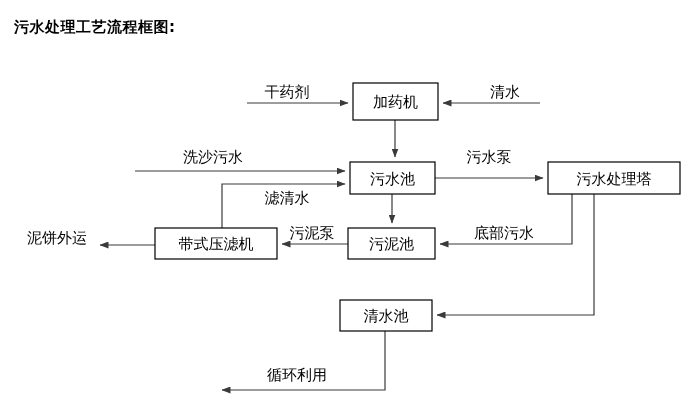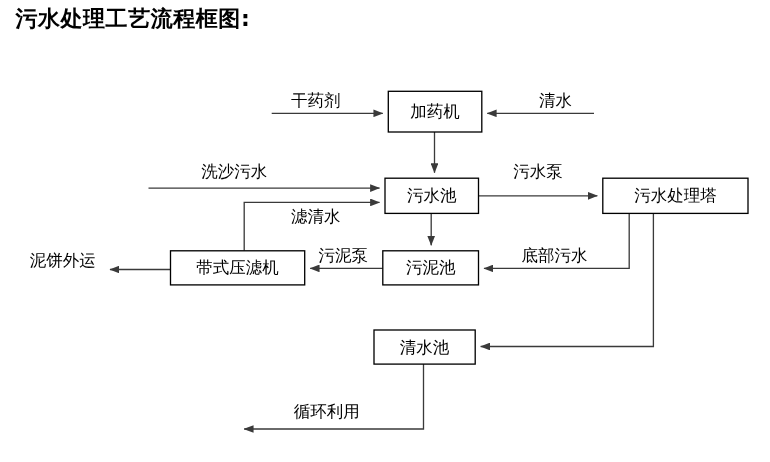--- a/index.html
+++ b/index.html
@@ -16,22 +16,22 @@
     overflow: hidden;
   }
   #page-root {
     position: relative;
     width: 700px;
     height: 420px;
   }
   .page-title {
     position: absolute;
     left: 14px;
-    top: 4px;
-    font-size: 20px;
+    top: 18px;
+    font-size: 15px;
     font-weight: bold;
     letter-spacing: 0.5px;
     color: #000000;
     white-space: nowrap;
   }
   svg.flow-canvas {
     position: absolute;
     left: 0;
     top: 0;
     width: 700px;

